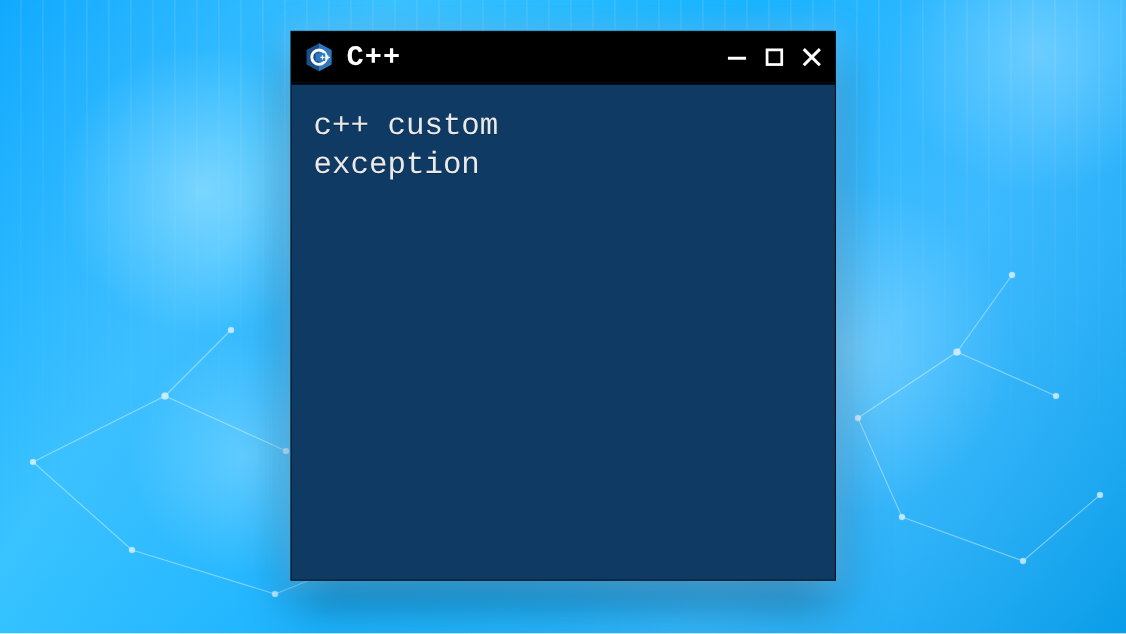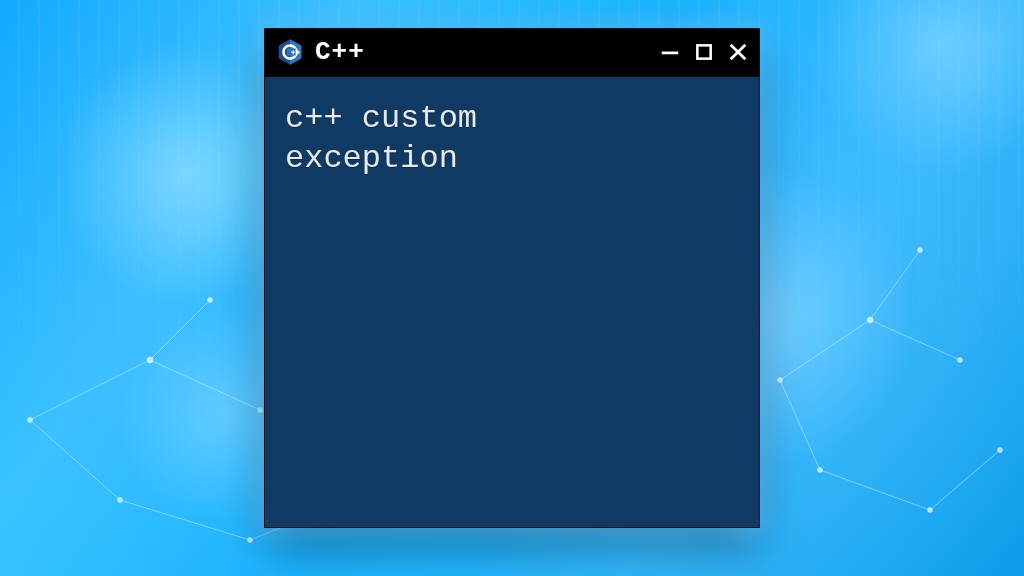--- a/index.html
+++ b/index.html
@@ -92,21 +92,21 @@
     .ctrl svg { display:block; }
     .client {
       flex: 1;
       background: #0f3a63;
       border-top: 2px solid #000;
       padding: 22px 20px;
     }
     .content {
       color: #e9e9e9;
       font-family: 'Consolas','Courier New',monospace;
-      font-size: 32px;
+      font-size: 28px;
       line-height: 1.24;
       white-space: pre-line;
       text-shadow: 0 1px 0 rgba(0,0,0,0.3);
     }
   </style>
 </head>
 <body>
 
 <div class="canvas">
   <div class="rain"></div>

